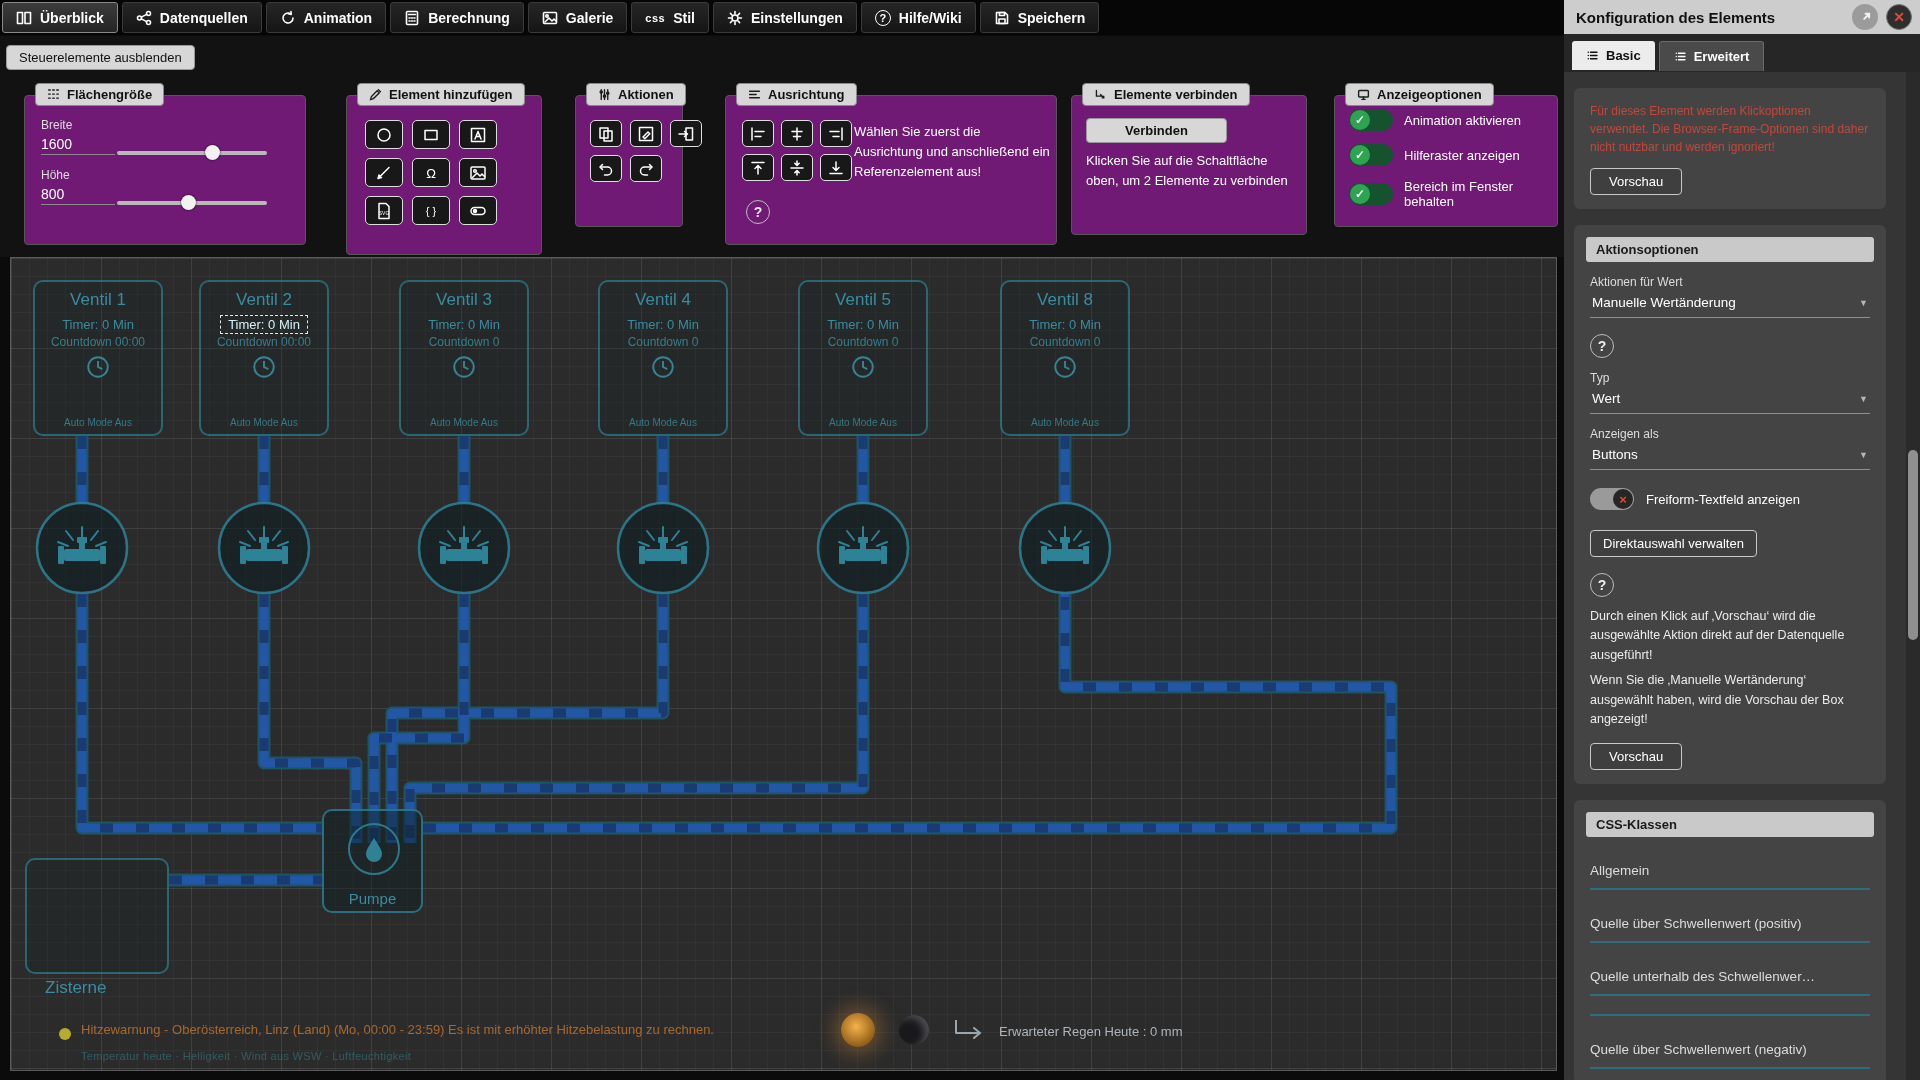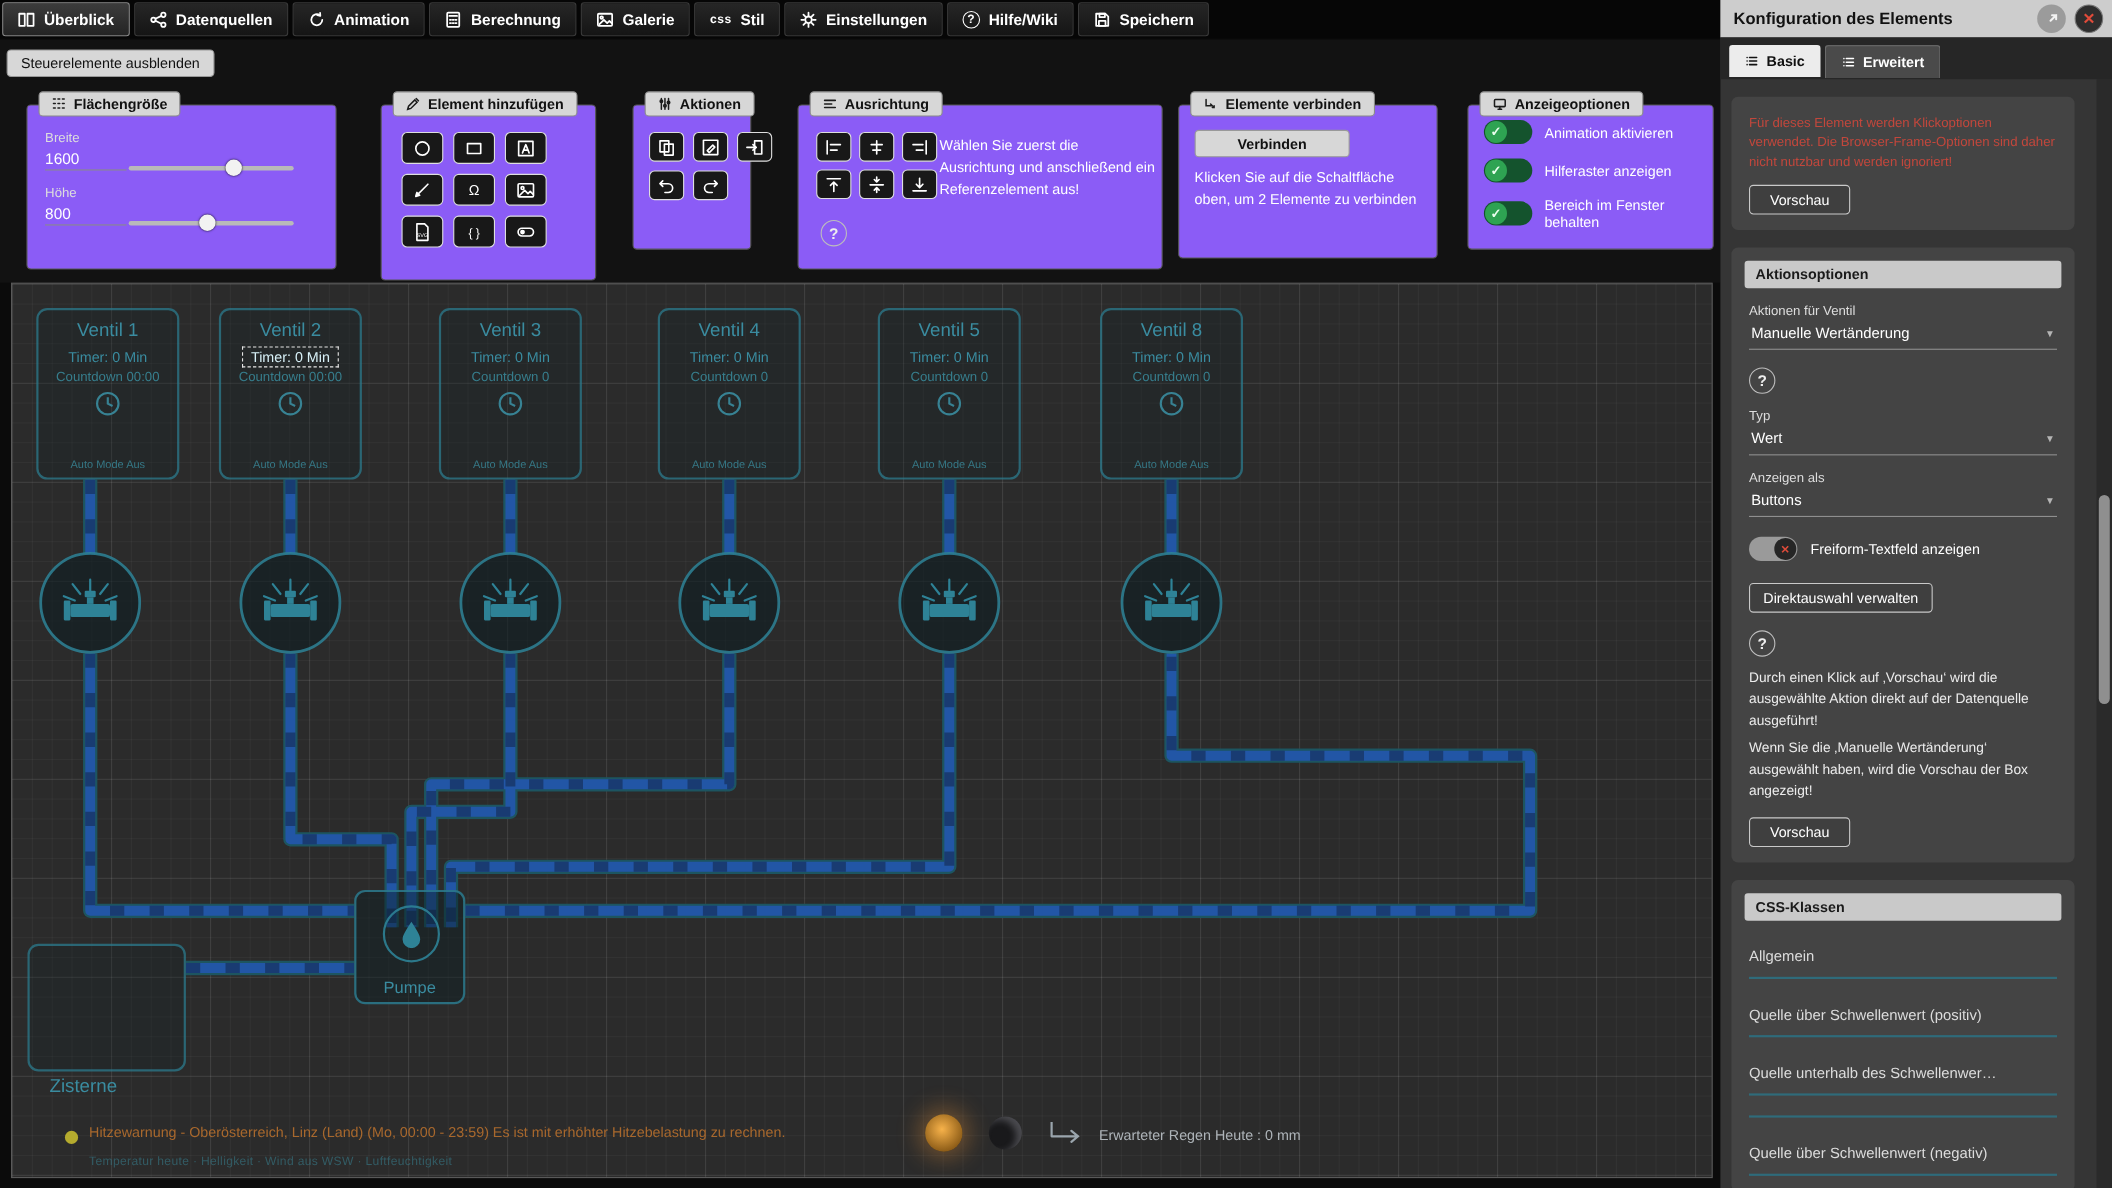--- a/index.html
+++ b/index.html
@@ -17,21 +17,21 @@
   .tb-btn svg { width:16px; height:16px; stroke:#fff; fill:none; stroke-width:1.6; stroke-linecap:round; stroke-linejoin:round; }
   .tb-css { font-size:11px; font-weight:bold; color:#fff; letter-spacing:0.5px; }
   .circle-q { width:16px; height:16px; border:1.5px solid #fff; border-radius:50%;
               display:flex; align-items:center; justify-content:center; font-size:11px; }
 
   
   .controls { position:absolute; left:0; top:36px; width:1564px; height:221px; background:#121212; }
   .hide-btn { position:absolute; left:6px; top:9px; background:#d7d7d7; color:#111;
               font-size:13px; padding:4px 12px; border:1px solid #999; border-radius:4px; }
 
-  .panel { position:absolute; background:#8b5cf6; border:1px solid #565656; border-radius:4px; }
+  .panel { position:absolute; background:#701a75; border:1px solid #565656; border-radius:4px; }
   .panel-title { position:absolute; top:-13px; left:10px; display:flex; align-items:center; gap:7px;
                  background:#d7d7d7; color:#111; font-size:13px; font-weight:bold;
                  padding:3px 11px; border-radius:4px; border:1px solid #8a8a8a; white-space:nowrap; }
   .panel-title svg { width:13px; height:13px; stroke:#1c1c1c; fill:none; stroke-width:1.7; stroke-linecap:round; }
 
   #p-size  { left:24px;   top:59px; width:282px; height:150px; }
   #p-add   { left:346px;  top:59px; width:196px; height:160px; }
   #p-act   { left:575px;  top:59px; width:108px; height:132px; }
   #p-align { left:725px;  top:59px; width:332px; height:150px; }
   #p-conn  { left:1071px; top:59px; width:236px; height:140px; }
@@ -681,21 +681,21 @@
     <div class="config-body">
 
       <div class="section">
         <div class="warning">Für dieses Element werden Klickoptionen verwendet. Die Browser-Frame-Optionen sind daher nicht nutzbar und werden ignoriert!</div>
         <button class="cfg-btn">Vorschau</button>
       </div>
 
       <div class="section">
         <div class="sec-hdr">Aktionsoptionen</div>
 
-        <div class="fld-label">Aktionen für Ventil</div>
+        <div class="fld-label">Aktionen für Wert</div>
         <div class="select">
           <span>Manuelle Wertänderung</span>
           <span class="caret">▼</span>
         </div>
 
         <div class="q-help">?</div>
 
         <div class="fld-label">Typ</div>
         <div class="select">
           <span>Wert</span>

